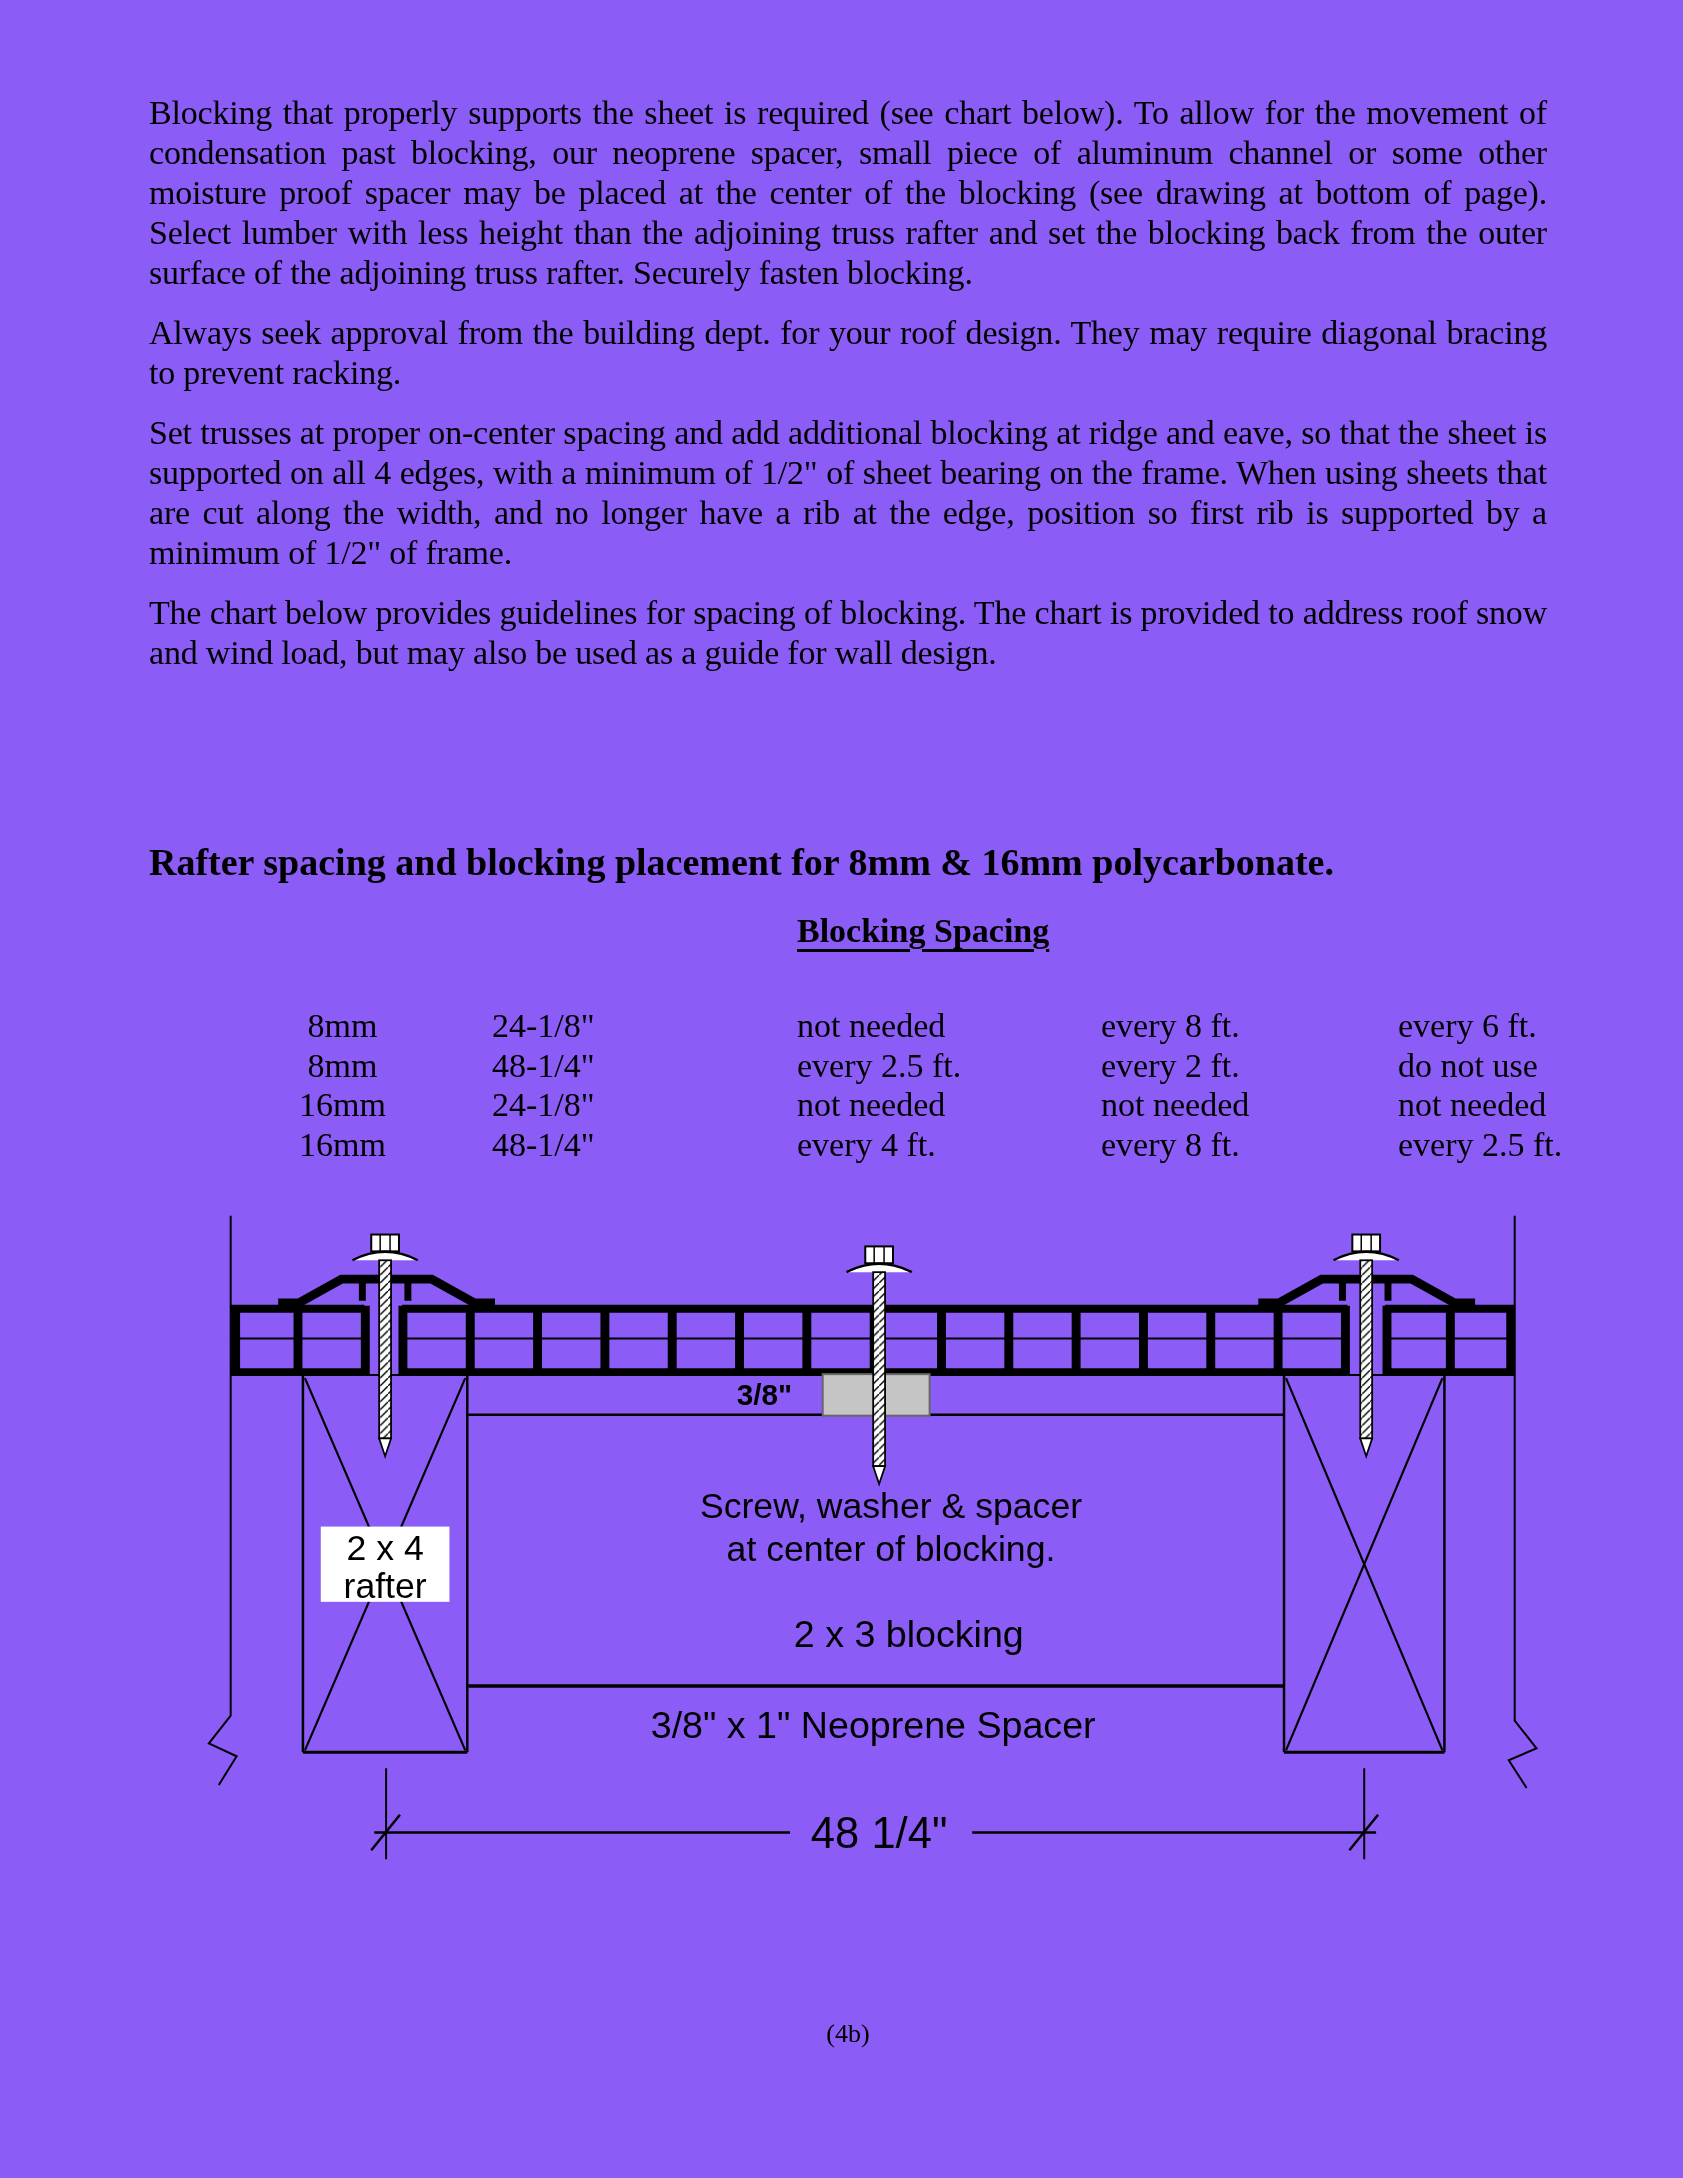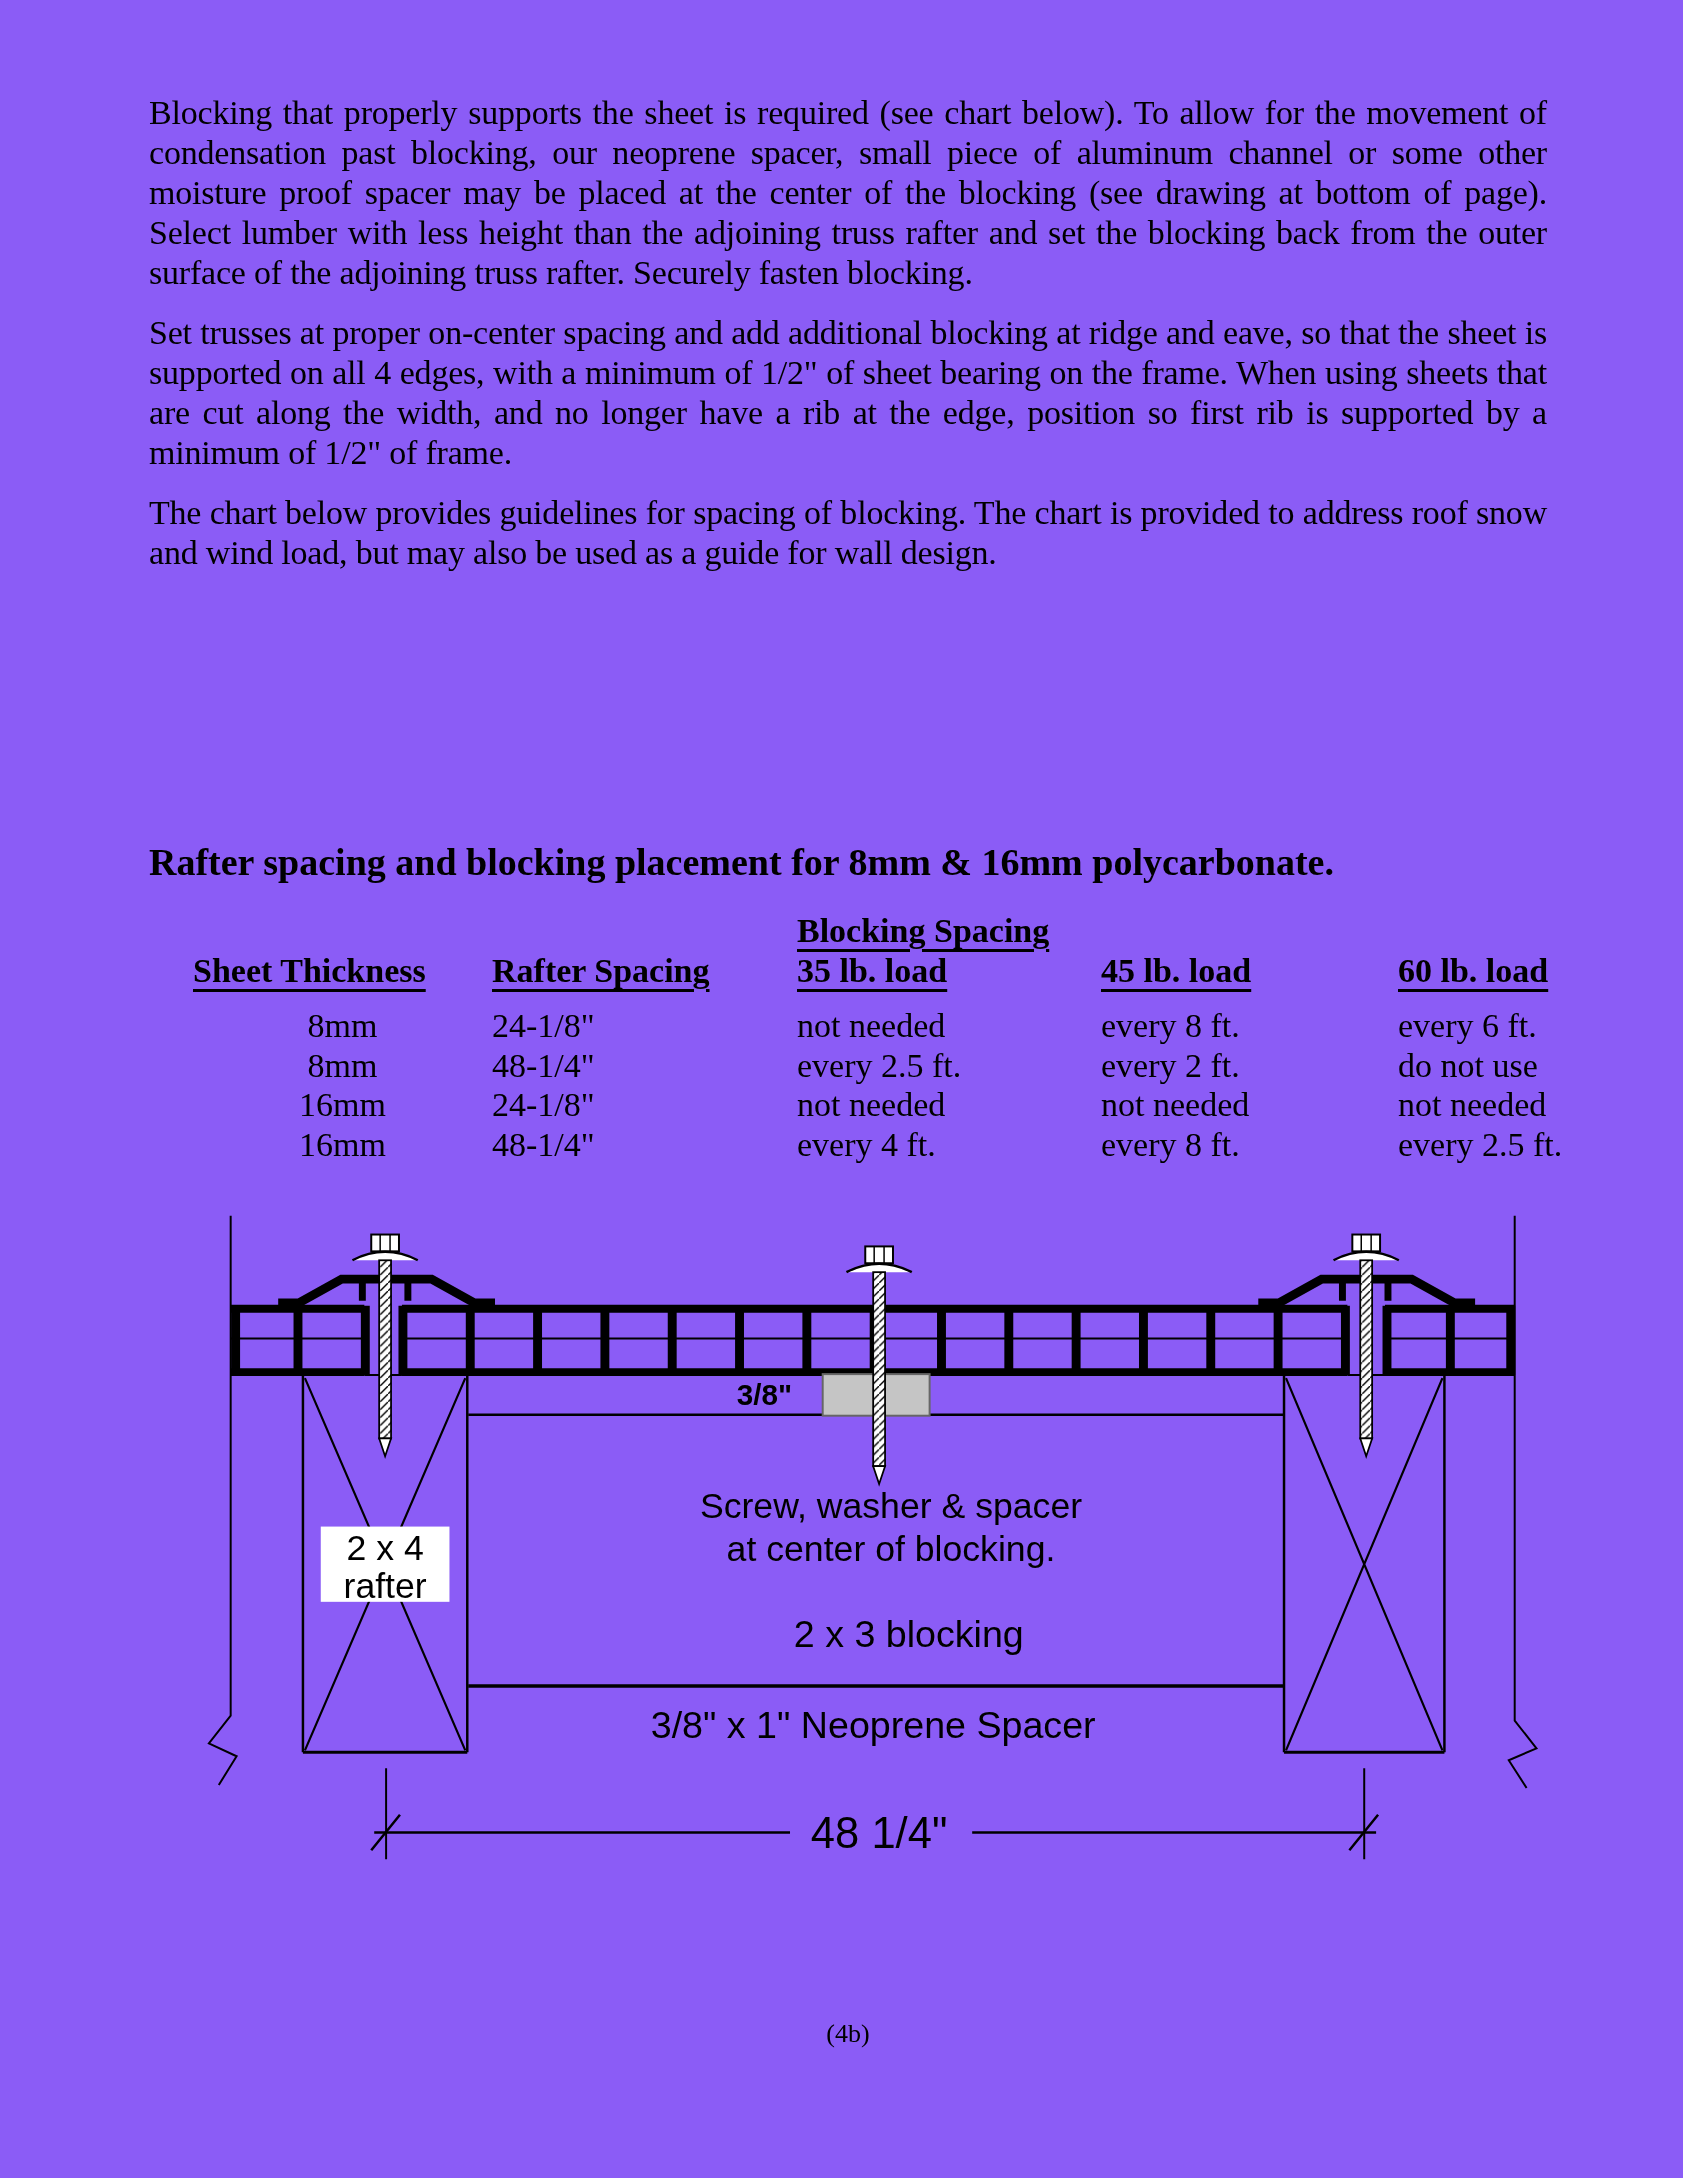--- a/index.html
+++ b/index.html
@@ -27,36 +27,30 @@
   svg .lbl-dim{font-family:"Liberation Sans", sans-serif;font-size:44px;fill:#000;}
   svg .lbl-mid{font-family:"Liberation Sans", sans-serif;font-size:38px;fill:#000;}
 </style>
 </head>
 <body>
 
 <div class="page">
 
   <div class="bodytext">
     <p>Blocking that properly supports the sheet is required (see chart below). To allow for the movement of condensation past blocking, our neoprene spacer, small piece of aluminum channel or some other moisture proof spacer may be placed at the center of the blocking (see drawing at bottom of page).  Select lumber with less height than the adjoining truss rafter and set the blocking back from the outer surface of the adjoining truss rafter.  Securely fasten blocking.</p>
+    <p>Always seek approval from the building dept. for your roof design. They may require diagonal bracing to prevent racking.</p>
     <p>Set trusses at proper on-center spacing and add additional blocking at ridge and eave, so that the sheet is supported on all 4 edges, with a minimum of 1/2" of sheet bearing on the frame.  When using sheets that are cut along the width, and no longer have a rib at the edge, position so first rib is supported by a minimum of 1/2" of frame.</p>
     <p>The chart below provides guidelines for spacing of blocking. The chart is provided to address roof snow and wind load, but may also be used as a guide for wall design.</p>
   </div>
 
   <div class="heading">Rafter spacing and blocking placement for 8mm &amp; 16mm polycarbonate.</div>
 
   <div class="tbl">
     <div class="grouphead">
       <span>Blocking Spacing</span>
-    </div>
-    <div class="grow" style="top:40px;">
-      <div class="hcell"><span>Sheet Thickness</span></div>
-      <div class="hcell"><span>Rafter Spacing</span></div>
-      <div class="hcell"><span>35 lb. load</span></div>
-      <div class="hcell"><span>45 lb. load</span></div>
-      <div class="hcell"><span>60 lb. load</span></div>
     </div>
     <div class="grow" style="top:95px;">
       <div class="c-center">8mm</div>
       <div>24-1/8"</div>
       <div>not needed</div>
       <div>every 8 ft.</div>
       <div>every 6 ft.</div>
     </div>
     <div class="grow" style="top:135px;">
       <div class="c-center">8mm</div>

